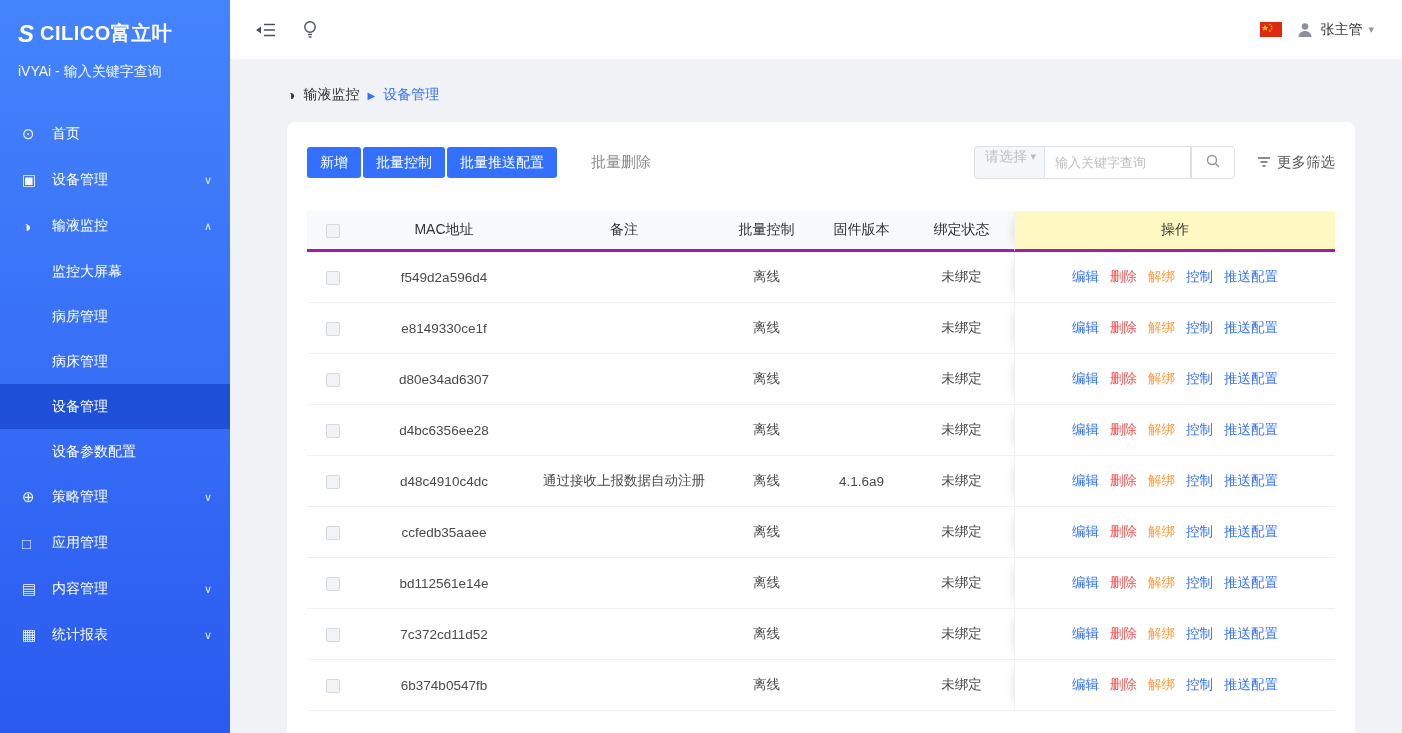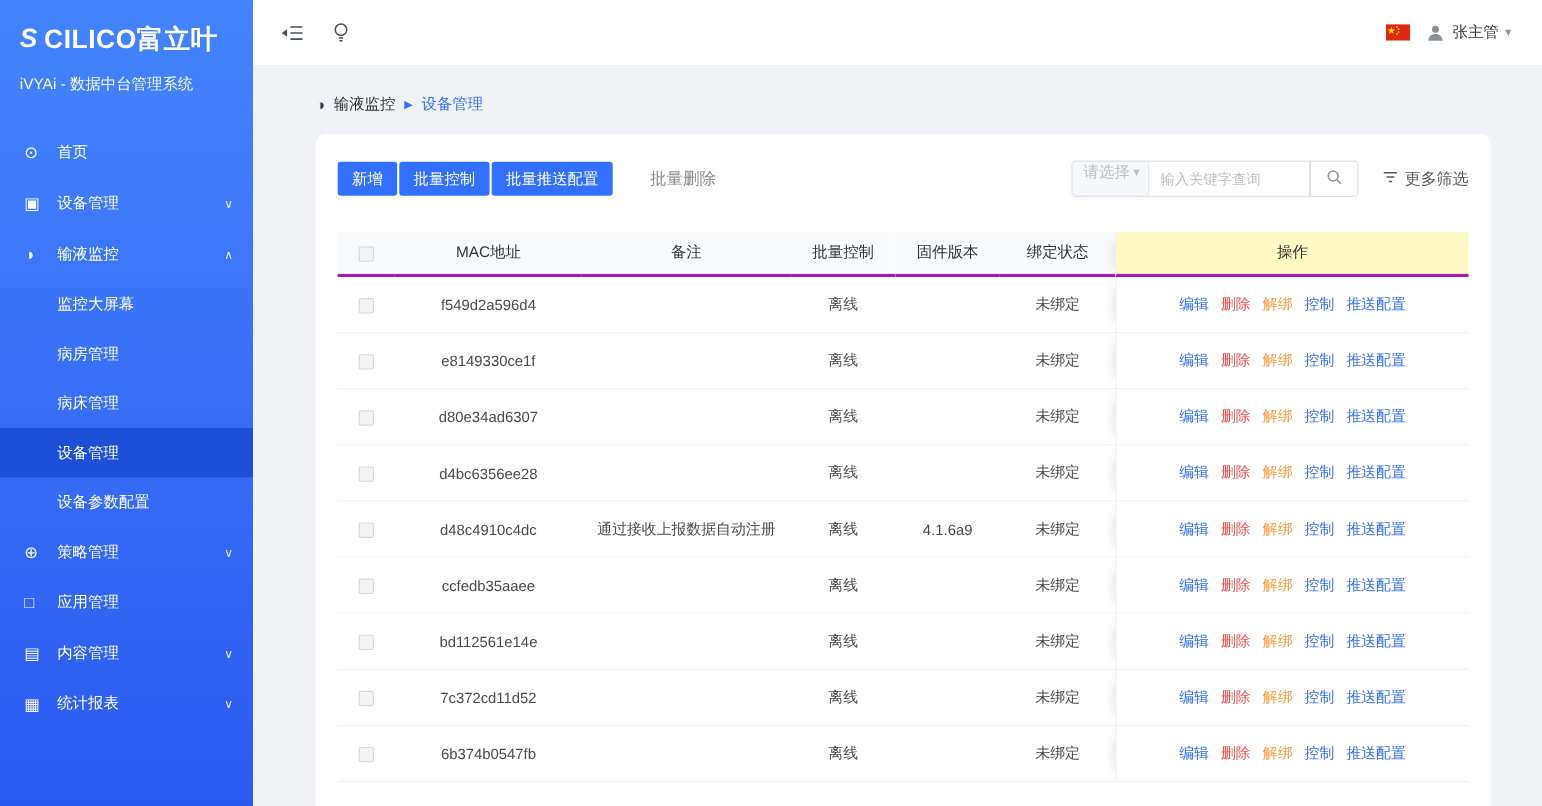--- a/index.html
+++ b/index.html
@@ -5,21 +5,21 @@
   * { margin:0; padding:0; box-sizing:border-box; }
   html,body { width:1402px; height:733px; overflow:hidden; }
   body { font-family:"Liberation Sans","DejaVu Sans",sans-serif; font-size:14px; color:#333; background:#fff; }
   .app { display:flex; width:1402px; height:733px; overflow:hidden; }
 
   
   .sidebar { width:230px; min-width:230px; height:100%; background:linear-gradient(180deg,#4484fd 0%,#2a5af0 100%); color:#fff; overflow:hidden; }
   .brand { padding:20px 18px 0 18px; }
   .brand-row { display:flex; align-items:center; gap:6px; }
   .logo-s { font-size:24px; font-weight:bold; font-style:italic; line-height:1; }
-  .brand-name { font-size:24px; font-weight:bold; letter-spacing:.5px; }
+  .brand-name { font-size:20px; font-weight:bold; letter-spacing:.5px; }
   .brand-sub { margin-top:16px; font-size:14px; opacity:.95; white-space:nowrap; }
   .menu { margin-top:30px; }
   .menu-item { position:relative; height:46px; display:flex; align-items:center; padding:0 20px 0 22px; cursor:pointer; }
   .mi-icon { width:22px; font-size:15px; opacity:.95; }
   .mi-label { margin-left:8px; }
   .mi-chevron { position:absolute; right:18px; font-size:11px; opacity:.85; }
   .submenu-item { height:45px; display:flex; align-items:center; padding-left:52px; cursor:pointer; }
   .submenu-item.active { background:#1e4fd9; }
 
   
@@ -68,21 +68,21 @@
 <body>
 
 <div class="app">
 
   <aside class="sidebar">
     <div class="brand">
       <div class="brand-row">
         <span class="logo-s">S</span>
         <span class="brand-name">CILICO富立叶</span>
       </div>
-      <div class="brand-sub">iVYAi - 数据中台管理系统</div>
+      <div class="brand-sub">iVYAi - 输入关键字查询</div>
     </div>
     <nav class="menu">
 
       <div class="menu-item">
         <span class="mi-icon">⊙</span>
         <span class="mi-label">首页</span>
       </div>
 
       <div class="menu-item">
         <span class="mi-icon">▣</span>

